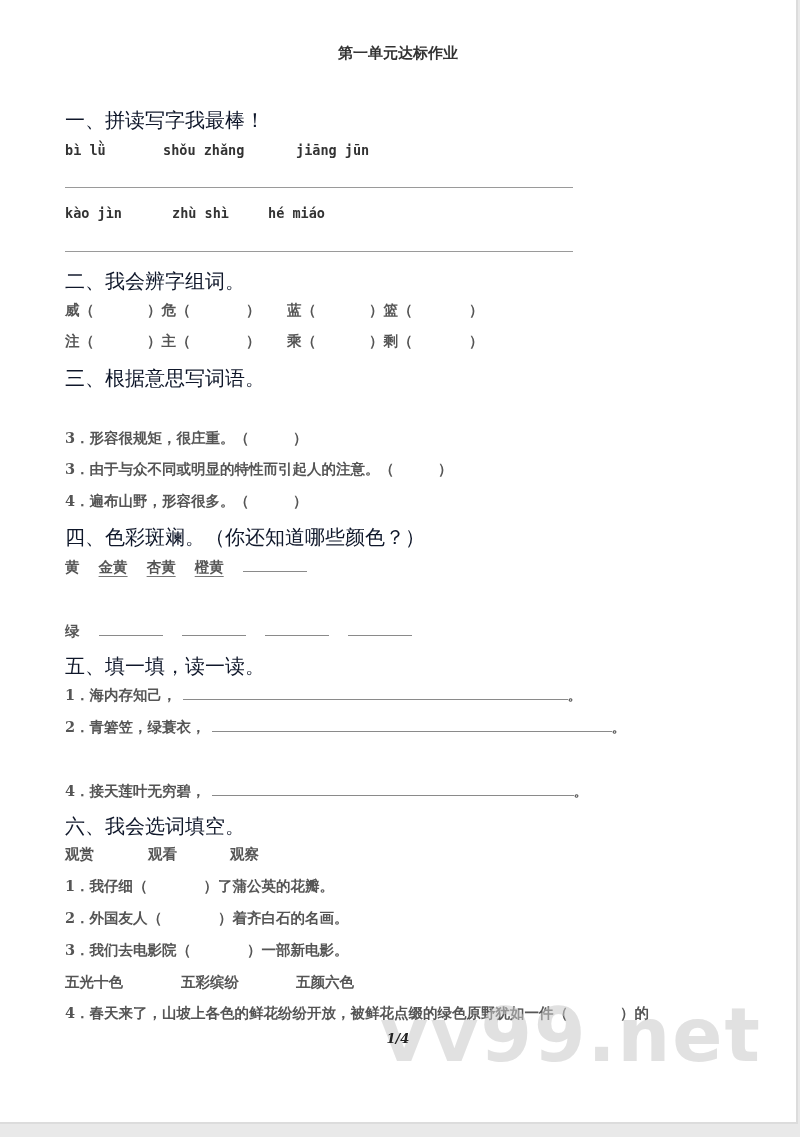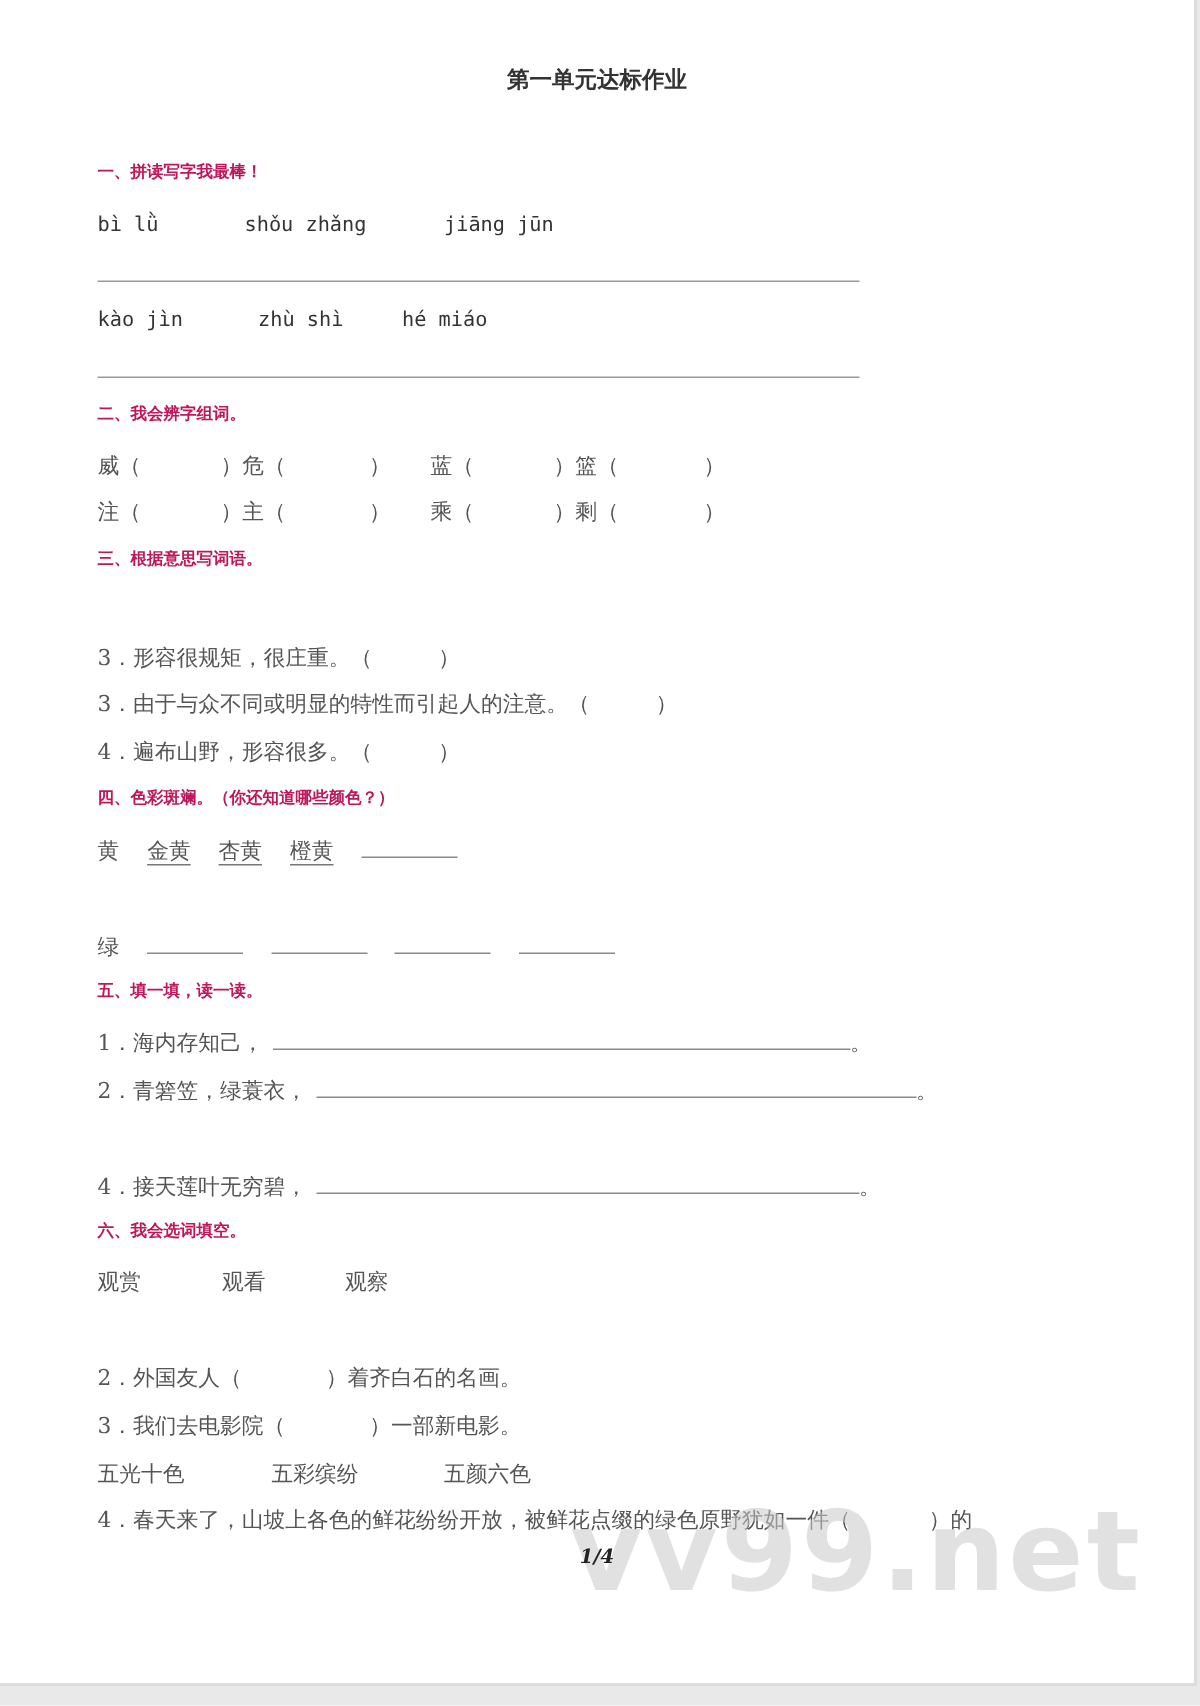--- a/index.html
+++ b/index.html
@@ -10,30 +10,30 @@
     color: #555;
     position: relative;
   }
   .page {
     position: absolute; left: 0; top: 0;
     width: 796px; height: 1122px;
     background: #ffffff;
     border-right: 2px solid #dcdcdc;
     border-bottom: 2px solid #dcdcdc;
   }
-  .abs { position: absolute; white-space: nowrap; }
+  .abs { position: absolute; white-space: nowrap; font-weight: bold; }
   .title {
     left: 0; width: 796px; top: 44px; text-align: center;
     font-family: "DejaVu Sans", "Liberation Sans", sans-serif;
     font-size: 15px; font-weight: bold; color: #333;
   }
   .heading {
     left: 65px;
     font-family: "DejaVu Sans", "Liberation Sans", sans-serif;
-    font-size: 11px; font-weight: bold; color: #be185d;
+    font-size: 20px; font-weight: normal; color: #0f172a;
   }
   .pinyin {
     font-family: "DejaVu Sans Mono", "Liberation Mono", monospace;
     font-size: 13.5px; color: #333;
   }
   .hline { position: absolute; height: 1px; background: #9a9a9a; }
   .txt { font-size: 14.5px; color: #555; }
   .u { text-decoration: underline; text-underline-offset: 4px; text-decoration-color: #777; }
   .blank { display: inline-block; border-bottom: 1px solid #8a8a8a; height: 14px; vertical-align: baseline; }
   .pagenum {
@@ -115,20 +115,23 @@
   </div>
   <div class="abs txt" style="left:65px;top:781px">
     <span>4．接天莲叶无穷碧，</span><span class="blank" style="width:362px;margin-left:6px"></span><span>。</span>
   </div>
 
   <div class="abs heading" style="top:813px">六、我会选词填空。</div>
   <div class="abs txt" style="left:65px;top:845px">观赏</div>
   <div class="abs txt" style="left:148px;top:845px">观看</div>
   <div class="abs txt" style="left:230px;top:845px">观察</div>
 
+  <div class="abs txt" style="left:65px;top:877px">
+    <span>1．我仔细（</span><span style="display:inline-block;width:56px"></span><span>）了蒲公英的花瓣。</span>
+  </div>
   <div class="abs txt" style="left:65px;top:909px">
     <span>2．外国友人（</span><span style="display:inline-block;width:56px"></span><span>）着齐白石的名画。</span>
   </div>
   <div class="abs txt" style="left:65px;top:941px">
     <span>3．我们去电影院（</span><span style="display:inline-block;width:56px"></span><span>）一部新电影。</span>
   </div>
 
   <div class="abs txt" style="left:65px;top:973px">五光十色</div>
   <div class="abs txt" style="left:181px;top:973px">五彩缤纷</div>
   <div class="abs txt" style="left:296px;top:973px">五颜六色</div>

